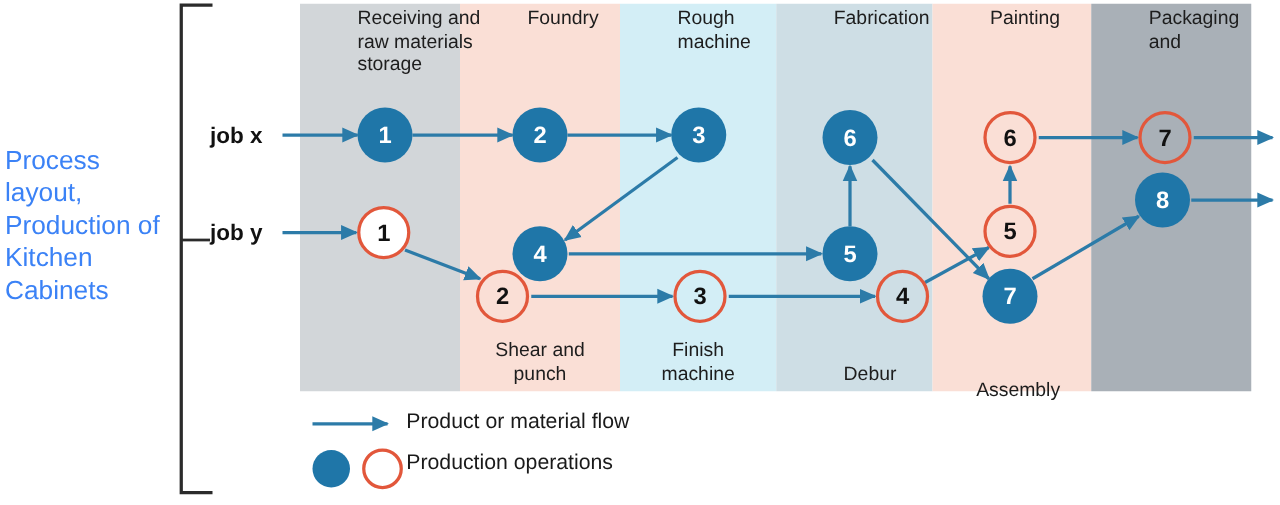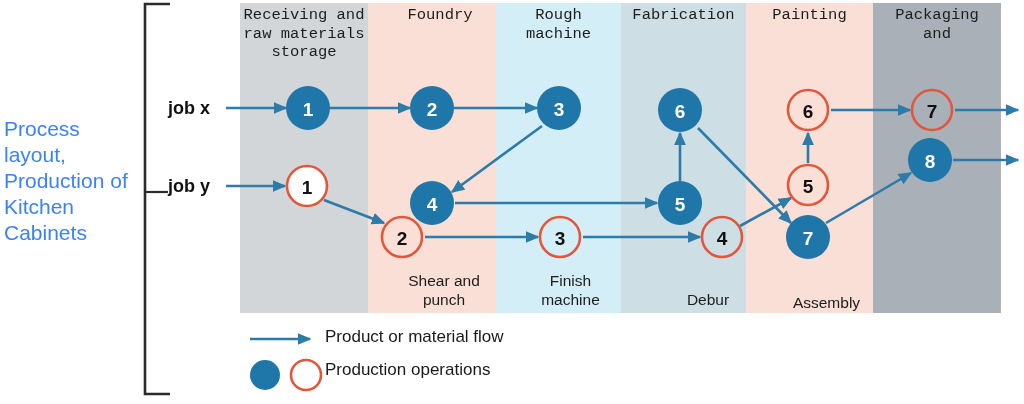--- a/index.html
+++ b/index.html
@@ -43,34 +43,34 @@
     font-weight: bold;
     color: #111111;
     font-family: "Liberation Sans", sans-serif;
     white-space: nowrap;
   }
   #job-x-label { left: 168px; top: 98px; }
   #job-y-label { left: 168px; top: 176px; }
 
   .band-title {
     position: absolute;
+    text-align: left;
+    font-size: 15.5px;
+    line-height: 18.5px;
+    color: #1d1d1d;
+    font-family: Liberation Sans, sans-serif;
+    margin-left: 46px;
+  }
+  .band-subtitle {
+    position: absolute;
     text-align: center;
     font-size: 15.5px;
     line-height: 18.5px;
     color: #1d1d1d;
-    font-family: Liberation Mono, monospace;
-  }
-  .band-subtitle {
-    position: absolute;
-    text-align: center;
-    font-size: 15.5px;
-    line-height: 18.5px;
-    color: #1d1d1d;
-    font-family: "Liberation Sans", sans-serif;
-    margin-left: 12px;
+    font-family: "Liberation Sans", sans-serif;
   }
   .legend-text {
     position: absolute;
     font-size: 17px;
     color: #1a1a1a;
     font-family: "Liberation Sans", sans-serif;
     white-space: nowrap;
   }
   #legend-flow-text { left: 325px; top: 327px; }
   #legend-ops-text  { left: 325px; top: 360px; }
@@ -238,20 +238,20 @@
     <div>Shear and</div>
     <div>punch</div>
   </div>
   <div class="band-subtitle" style="left:496px; top:272px; width:125px;">
     <div>Finish</div>
     <div>machine</div>
   </div>
   <div class="band-subtitle" style="left:621px; top:291px; width:150px;">
     <div>Debur</div>
   </div>
-  <div class="band-subtitle" style="left:746px; top:294px; width:137px;">
+  <div class="band-subtitle" style="left:746px; top:304px; width:137px;">
     <div>Assembly</div>
   </div>
 
   <div class="legend-text" id="legend-flow-text">Product or material flow</div>
   <div class="legend-text" id="legend-ops-text">Production operations</div>
 
 </div>
 
 </body></html>

